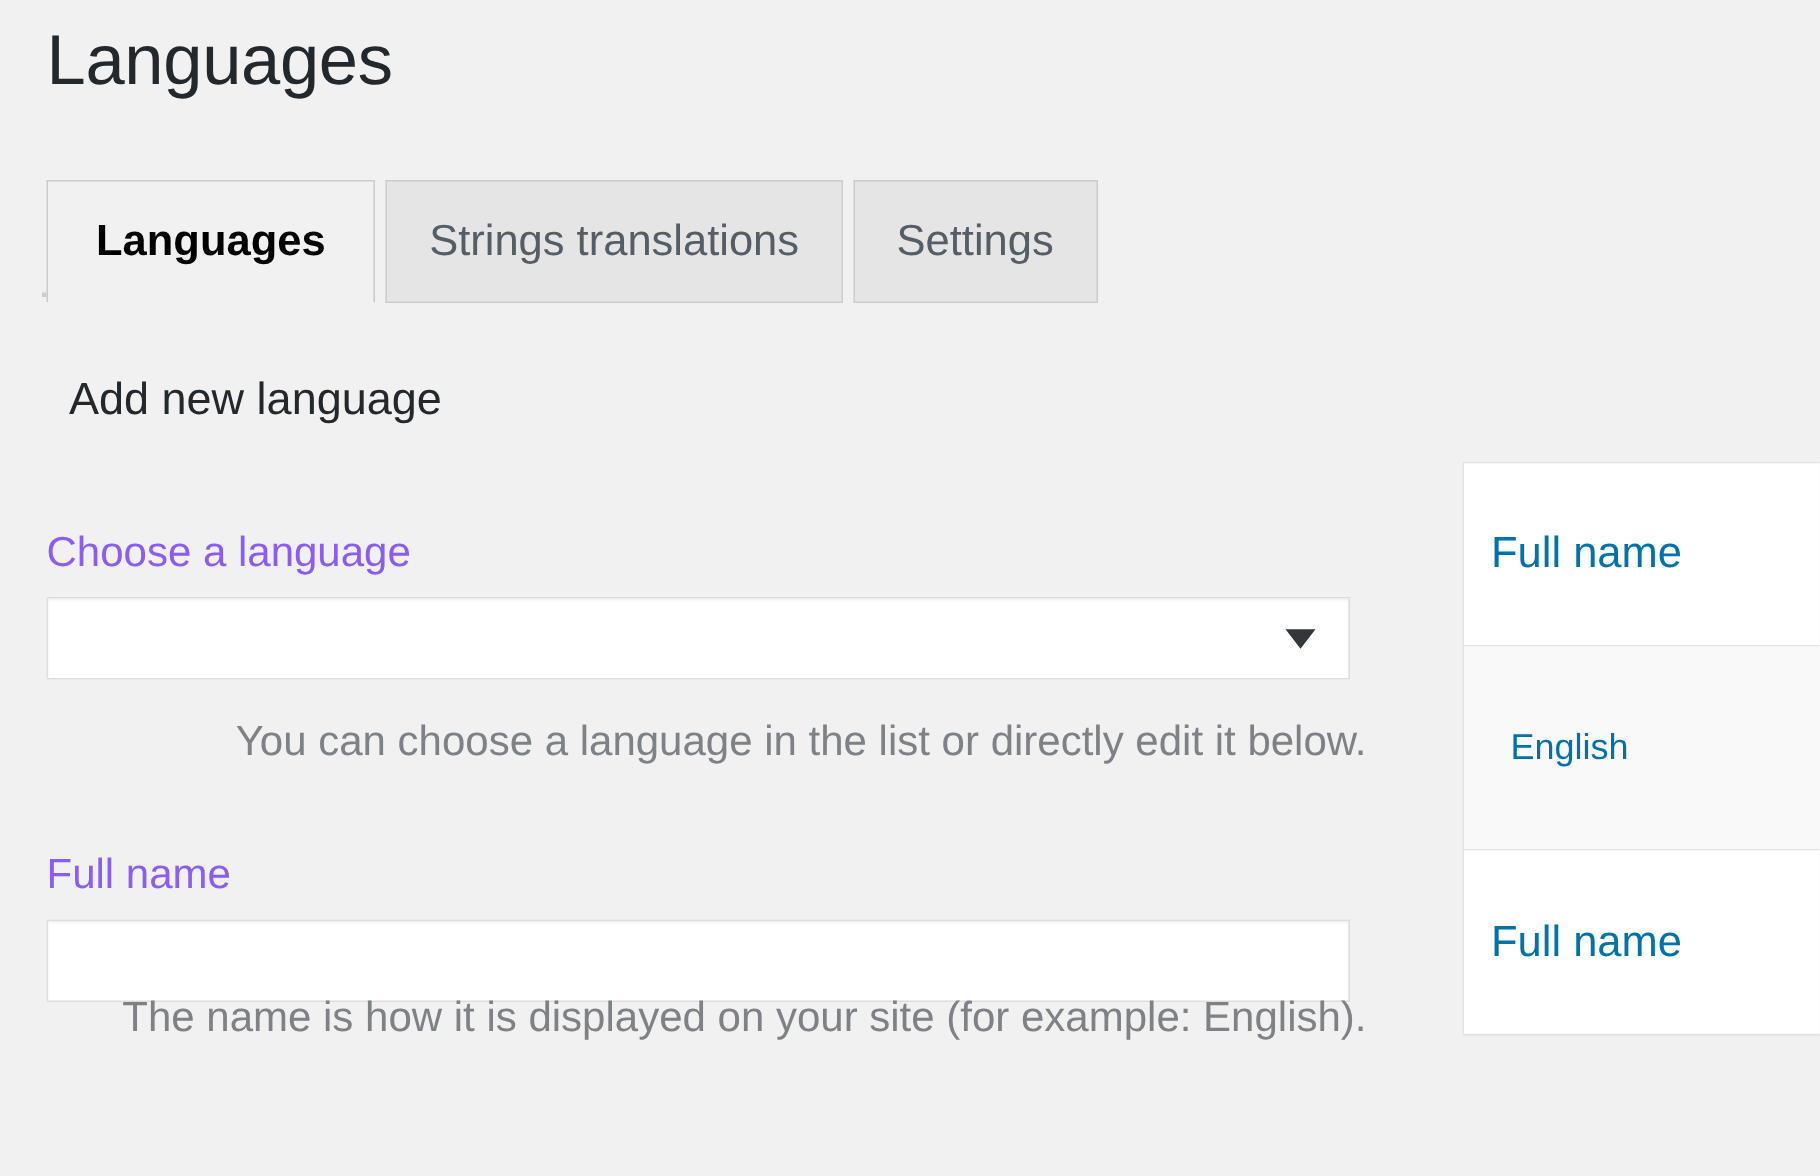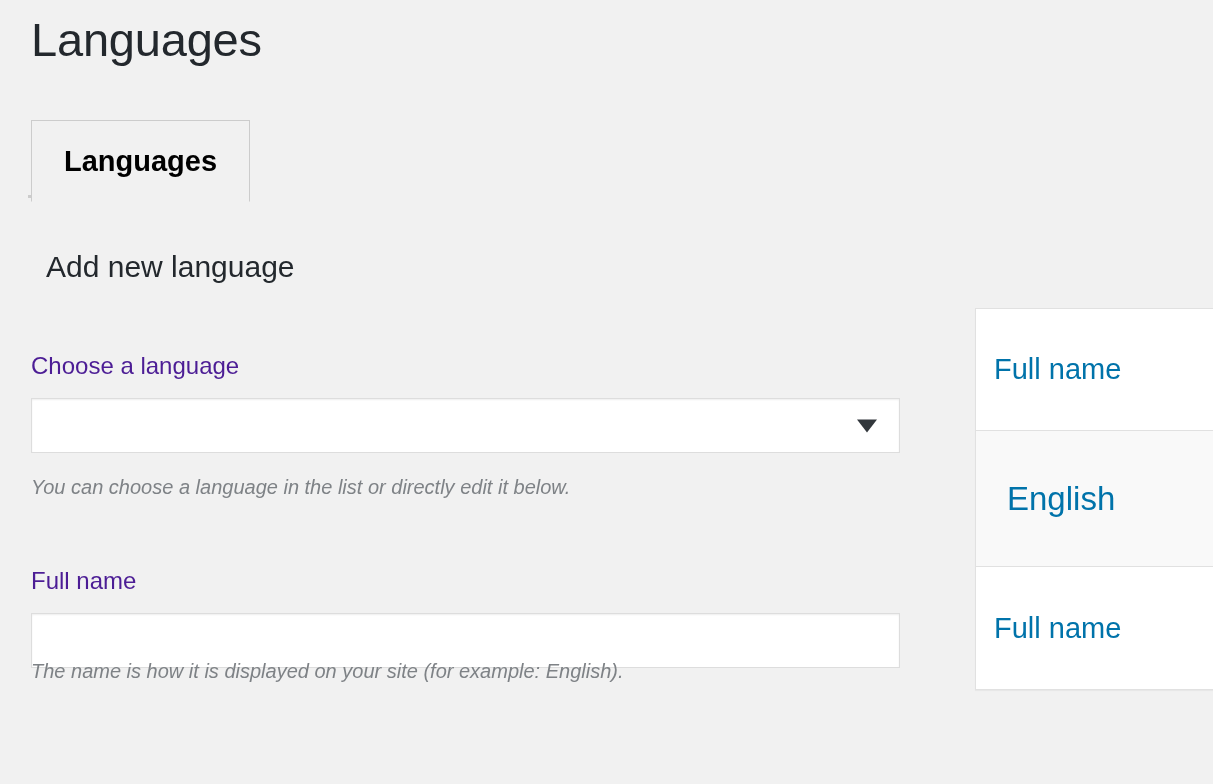--- a/index.html
+++ b/index.html
@@ -81,22 +81,22 @@
     font-size: 30px;
     font-weight: 400;
     color: #23282d;
     white-space: nowrap;
   }
 
   
   .field-label {
     position: absolute;
     left: 31px;
-    font-size: 24px;
-    color: #4c1d95;
+    font-size: 28px;
+    color: #8b5cf6;
     white-space: nowrap;
   }
   .field-label.choose  { top: 352px; }
   .field-label.fullname{ top: 567px; }
 
   .control {
     position: absolute;
     left: 31px;
     width: 869px;
     height: 55px;
@@ -129,24 +129,24 @@
     height: 0;
     border-left: 10px solid transparent;
     border-right: 10px solid transparent;
     border-top: 13px solid #32373c;
   }
 
   .description {
     position: absolute;
     left: 31px;
     width: 880px;
-    font-style: italic;
-    font-size: 20px;
+    font-size: 28px;
     line-height: 1.55;
     color: #7e8286;
+    text-align: right;
   }
   .description.d1 { top: 472px; }
   .description.d2 { top: 656px; }
 
   
   .side-table {
     position: absolute;
     left: 975px;
     top: 308px;
     width: 300px;
@@ -172,31 +172,33 @@
   }
   .side-row:last-child { border-bottom: 0; }
   .side-link {
     color: #0073aa;
     font-size: 29px;
     line-height: 1;
     text-decoration: none;
     white-space: nowrap;
     cursor: pointer;
   }
-  .side-row.alt .side-link { font-size: 33px; }
+  .side-row.alt .side-link { font-size: 24px; }
 </style>
 </head>
 <body>
 
 <div class="page-title">Languages</div>
 
 <div class="tab-baseline-stub"></div>
 
 <div class="tab-strip">
   <div class="tab active">Languages</div>
+  <div class="tab">Strings translations</div>
+  <div class="tab">Settings</div>
 </div>
 
 <div class="section-heading">Add new language</div>
 
 <div class="field-label choose">Choose a language</div>
 
 <div class="control select-ctl">
   <input type="text" readonly="" value="" style="">
   <span class="select-arrow"></span>
 </div>

